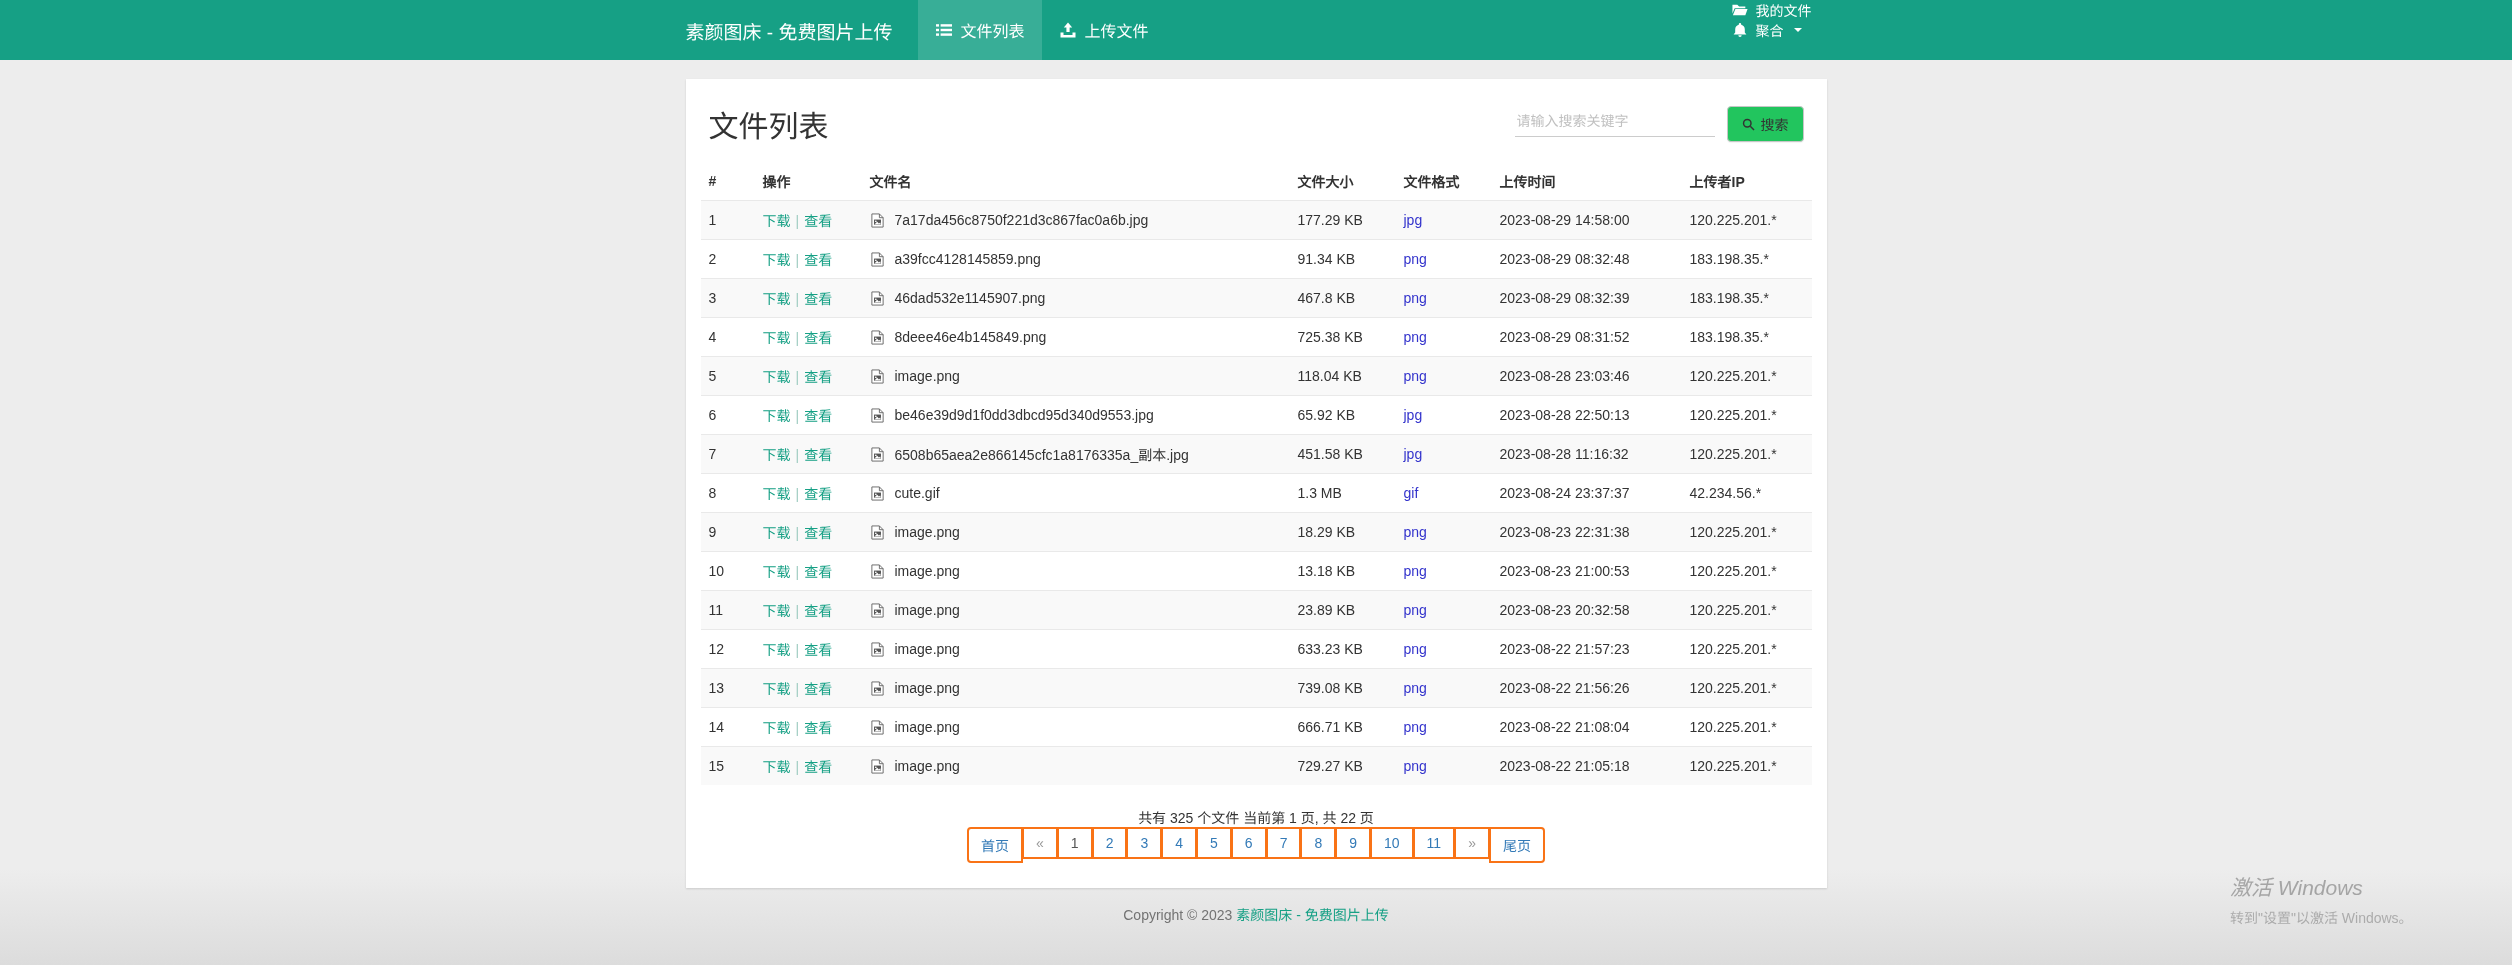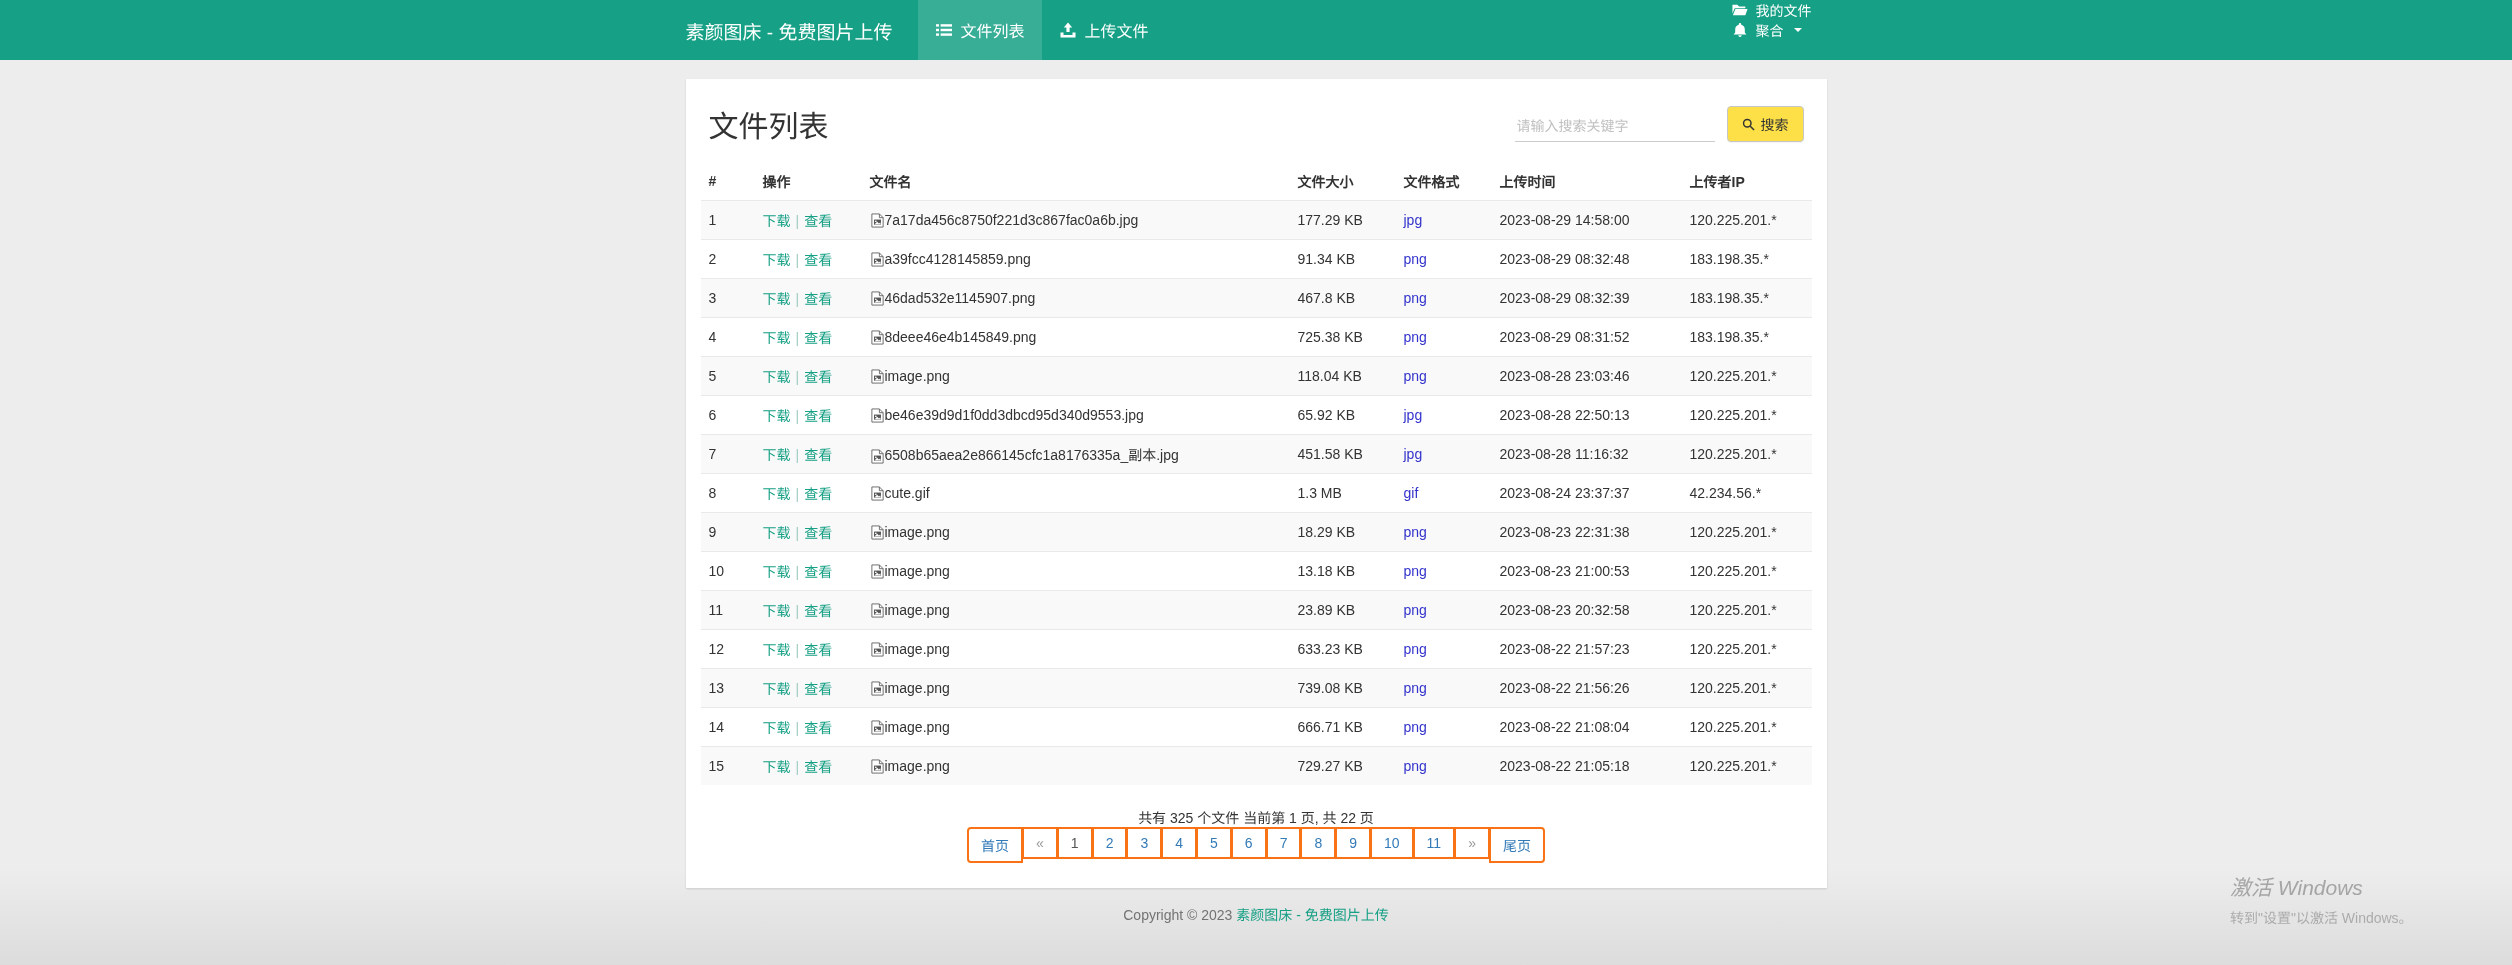--- a/index.html
+++ b/index.html
@@ -22,43 +22,43 @@
   .nav-icon { display:inline-flex; width:16px; height:16px; }
   .nav-icon svg { width:100%; height:100%; }
   .caret { display:inline-block; width:0; height:0; border-left:4px solid transparent; border-right:4px solid transparent; border-top:4px solid #fff; margin-left:2px; }
   
   .card {
     width:1141px; min-height:784px; margin:19px auto 0; background:#fff;
     box-shadow:0 1px 2px rgba(0,0,0,0.13); padding:15px 15px 25px;
   }
   .card-header { display:flex; justify-content:space-between; align-items:flex-end; margin:12px 8px 0; }
   .page-title { font-size:30px; font-weight:400; color:#333; margin:0; line-height:1.15; }
-  .search-area { display:flex; align-items:flex-end; gap:12px; padding-bottom:2px; }
+  .search-area { display:flex; align-items:flex-start; gap:12px; padding-bottom:2px; }
   .search-input {
     width:200px; border:none; border-bottom:1px solid #ccc; background:transparent;
     font-size:14px; padding:7px 2px; outline:none; color:#555;
     font-family:"Liberation Sans","DejaVu Sans",sans-serif;
   }
   .search-input::placeholder { color:#c0c0c0; }
   .search-btn {
     display:inline-flex; align-items:center; gap:6px; cursor:pointer;
-    font-size:14px; color:#333; background:#fde047; border:1px solid #c6c6c6;
+    font-size:14px; color:#333; background:#22c55e; border:1px solid #c6c6c6;
     border-radius:4px; padding:7px 14px; box-shadow:0 1px 1px rgba(0,0,0,0.05);
     font-family:"Liberation Sans","DejaVu Sans",sans-serif;
   }
   .search-btn svg { width:13px; height:13px; }
   
   table.file-table { width:100%; border-collapse:collapse; margin-top:18px; font-size:14px; }
   .file-table th { text-align:left; font-weight:bold; padding:9px 8px; color:#333; white-space:nowrap; }
   .file-table td { padding:9px 8px; border-top:1px solid #e9e9e9; color:#333; white-space:nowrap; overflow:hidden; text-overflow:ellipsis; }
   .file-table tbody tr:nth-child(odd) { background:#f9f9f9; }
   .action-link { color:#16a085; text-decoration:none; cursor:pointer;margin-top:20px; }
   .action-sep { color:#9fccc1; margin:0 5px; }
   .format-link { color:#3333cc; text-decoration:none; cursor:pointer; }
-  .file-cell { display:flex; align-items:flex-end; gap:0; }
+  .file-cell { display:flex; align-items:center; gap:10px; }
   .file-icon { width:15px; height:15px; flex:0 0 auto; }
   
   .list-footer { display:flex; justify-content:space-between; align-items:center; margin:22px 8px 0;flex-direction:column; }
   .summary { font-size:14px; color:#333; }
   .pagination { display:flex; list-style:none; margin:0; padding:0; }
   .page-btn {
     display:block; padding:6px 12px; border:2px solid #f97316; margin-left:-1px;
     background:#fff; font-size:14px; color:#337ab7; text-decoration:none; cursor:pointer; white-space:nowrap;
   }
   .pagination li:first-child .page-btn { border-top-left-radius:4px; border-bottom-left-radius:4px; margin-left:0; }

